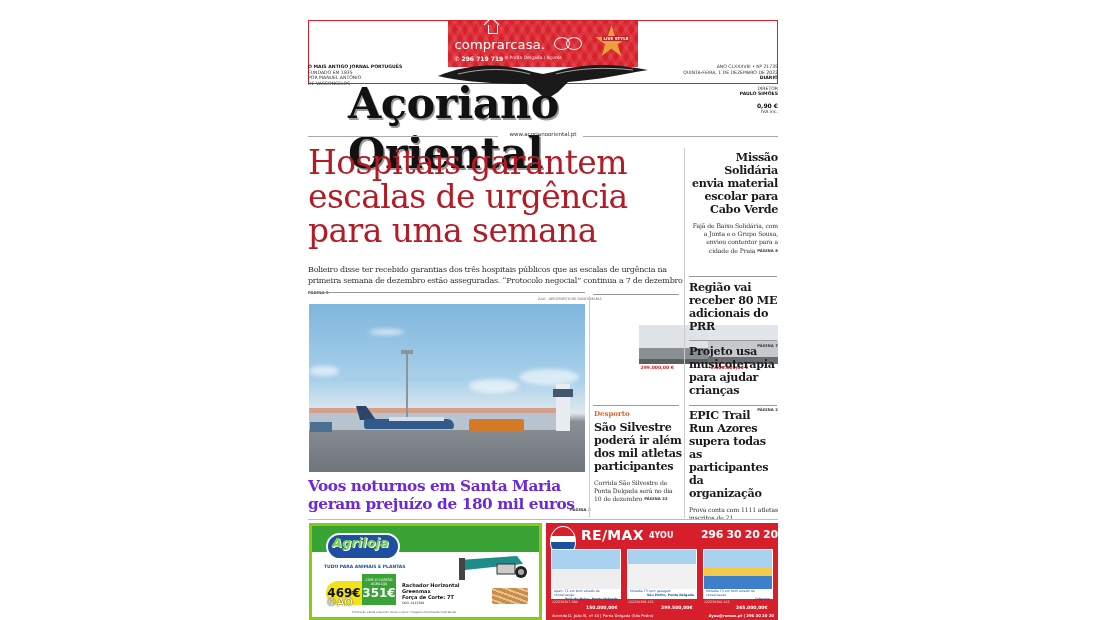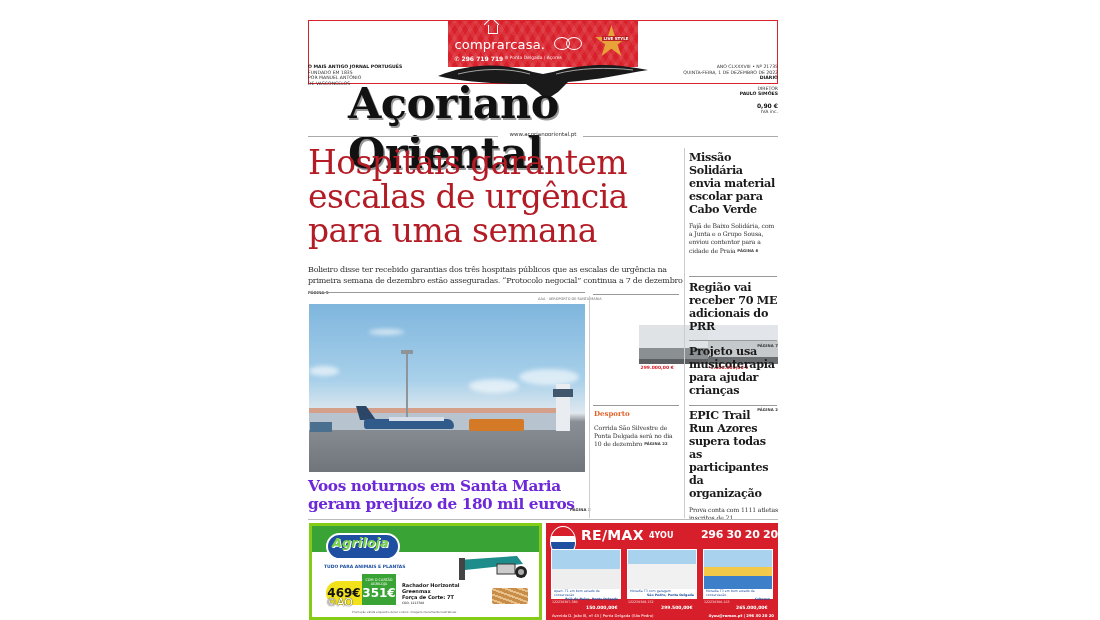--- a/index.html
+++ b/index.html
@@ -182,36 +182,37 @@
   <div class="sec-head">Voos noturnos em Santa Maria geram prejuízo de 180 mil euros</div>
   <div class="pg" style="position:absolute; left:262px; top:507px;">PÁGINA 3</div>
 
   <div class="rule-v" style="left:281px; top:296px; height:222px;"></div>
   <div class="rule-v" style="left:376px; top:148px; height:370px;"></div>
 
   <div class="rule-h" style="left:285px; top:294px; width:86px;"></div>
   <div class="rule-h" style="left:285px; top:405px; width:86px;"></div>
   <div class="col-story" style="left:286px; top:409px; width:88px;">
     <div class="sec">Desporto</div>
+    <div class="h">São Silvestre poderá ir além dos mil atletas participantes</div>
     <div class="t">
       <span>Corrida São Silvestre de Ponta Delgada será no dia 10 de dezembro</span>
       <span class="pg">PÁGINA 22</span>
     </div>
   </div>
 
-  <div class="col-story" style="left:381px; top:151px; width:89px;">
+  <div class="col-story" style="left:381px; top:151px; width:89px;text-align:right;">
     <div class="h">Missão Solidária envia material escolar para Cabo Verde</div>
     <div class="t">
       <span>Fajã de Baixo Solidária, com a Junta e o Grupo Sousa, enviou contentor para a cidade de Praia</span>
       <span class="pg">PÁGINA 8</span>
     </div>
   </div>
   <div class="rule-h" style="left:381px; top:276px; width:88px;"></div>
   <div class="col-story" style="left:381px; top:281px; width:89px;">
-    <div class="h">Região vai receber 70 ME adicionais do PRR</div>
+    <div class="h">Região vai receber 80 ME adicionais do PRR</div>
     <div class="pgr"><span class="pg">PÁGINA 7</span></div>
   </div>
   <div class="rule-h" style="left:381px; top:340px; width:88px;"></div>
   <div class="col-story" style="left:381px; top:345px; width:89px;">
     <div class="h">Projeto usa musicoterapia para ajudar crianças</div>
     <div class="pgr"><span class="pg">PÁGINA 2</span></div>
   </div>
   <div class="rule-h" style="left:381px; top:405px; width:88px;"></div>
   <div class="col-story" style="left:381px; top:409px; width:89px;">
     <div class="h">EPIC Trail Run Azores supera todas as participantes da organização</div>

